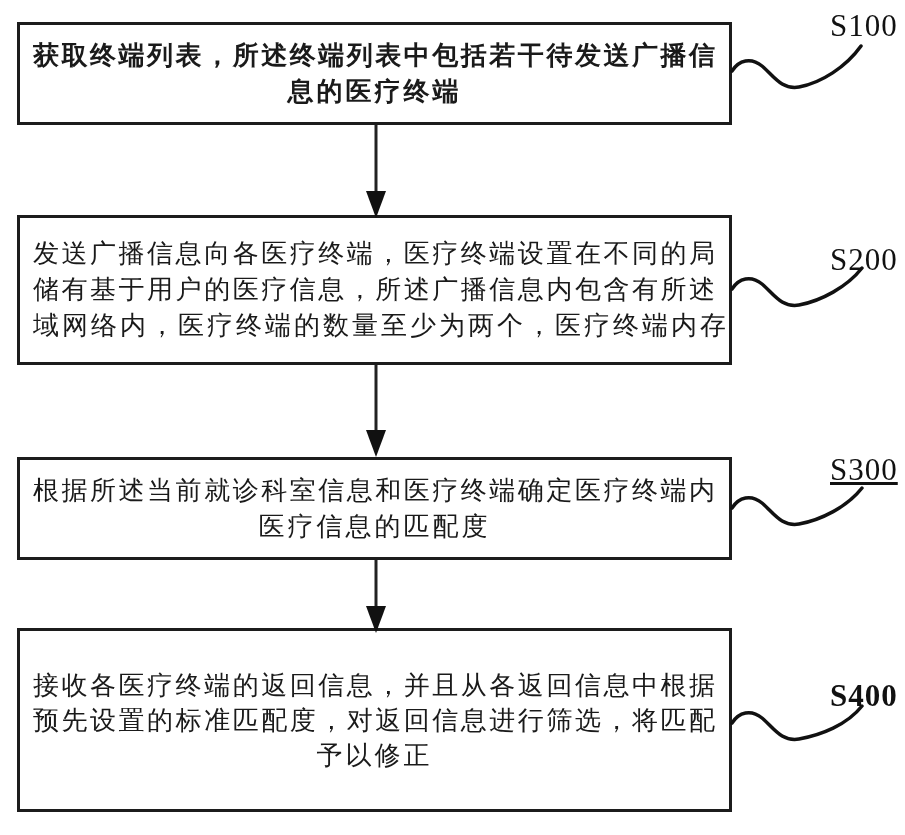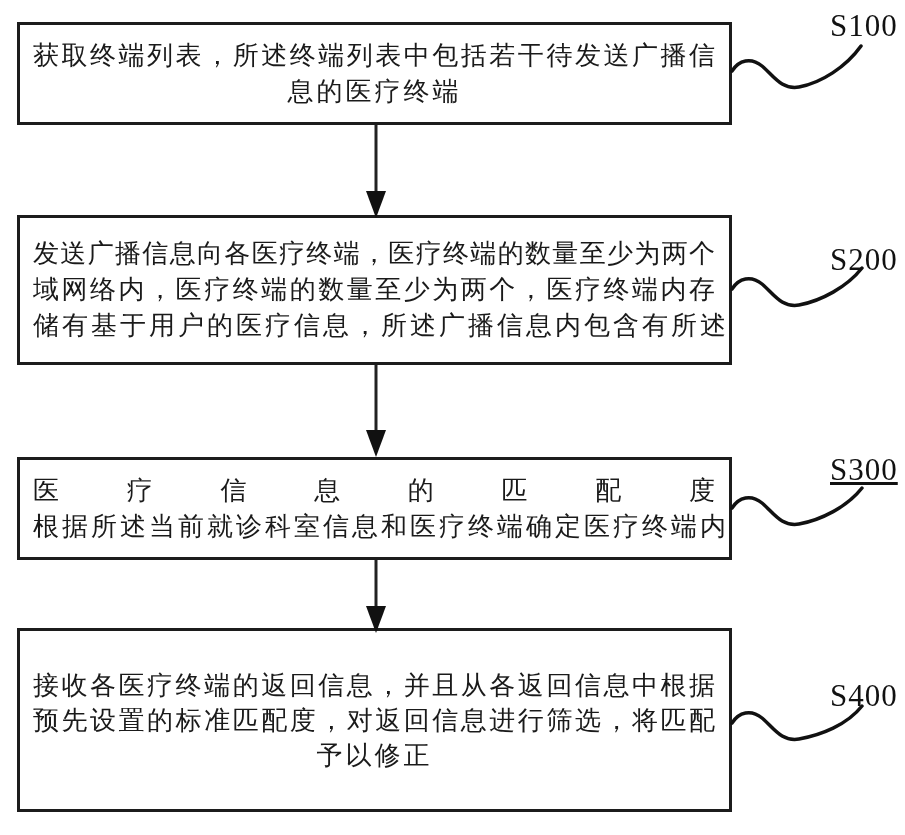--- a/index.html
+++ b/index.html
@@ -23,21 +23,21 @@
     background: #ffffff;
     box-sizing: border-box;
     display: flex;
     flex-direction: column;
     justify-content: center;
     padding: 2px 13px;
     color: #1a1a1a;
     font-size: 26px;
     line-height: 36px;
   }
-  .box-s100 { top: 22px;  height: 103px; }
+  .box-s100 { top: 22px;  height: 103px; font-weight: bold; }
   .box-s200 { top: 215px; height: 150px; }
   .box-s300 { top: 457px; height: 103px; }
   .box-s400 { top: 628px; height: 184px; line-height: 35px; }
   .box-line {
     text-align: justify;
     text-align-last: justify;
     letter-spacing: 1px;
     white-space: nowrap;
   }
   .box-line:last-child {
@@ -51,21 +51,21 @@
   .step-label {
     position: absolute;
     color: #111111;
     font-size: 31px;
     font-family: "Liberation Serif", "DejaVu Serif", serif;
     letter-spacing: 1px;
   }
   .lbl-s100 { left: 830px; top: 8px;   }
   .lbl-s200 { left: 830px; top: 242px; }
   .lbl-s300 { left: 830px; top: 452px; text-decoration: underline; }
-  .lbl-s400 { left: 830px; top: 678px; }
+  .lbl-s400 { left: 830px; top: 678px; font-weight: bold; }
   svg.overlay {
     position: absolute;
     left: 0;
     top: 0;
     width: 905px;
     height: 835px;
     pointer-events: none;
   }
 </style>
 </head>
@@ -75,30 +75,30 @@
 
   <div class="flow-box box-s100">
     <div>
         <div class="box-line">获取终端列表，所述终端列表中包括若干待发送广播信</div>
         <div class="box-line">息的医疗终端</div>
       </div>
   </div>
 
   <div class="flow-box box-s200">
     <div>
-        <div class="box-line">发送广播信息向各医疗终端，医疗终端的数量至少为两个</div>
+        <div class="box-line">发送广播信息向各医疗终端，医疗终端设置在不同的局</div>
+        <div class="box-line">储有基于用户的医疗信息，所述广播信息内包含有所述</div>
         <div class="box-line">域网络内，医疗终端的数量至少为两个，医疗终端内存</div>
-        <div class="box-line">储有基于用户的医疗信息，所述广播信息内包含有所述</div>
       </div>
   </div>
 
   <div class="flow-box box-s300">
     <div>
+        <div class="box-line">根据所述当前就诊科室信息和医疗终端确定医疗终端内</div>
         <div class="box-line">医疗信息的匹配度</div>
-        <div class="box-line">根据所述当前就诊科室信息和医疗终端确定医疗终端内</div>
       </div>
   </div>
 
   <div class="flow-box box-s400">
     <div>
         <div class="box-line">接收各医疗终端的返回信息，并且从各返回信息中根据</div>
         <div class="box-line">预先设置的标准匹配度，对返回信息进行筛选，将匹配</div>
         <div class="box-line">予以修正</div>
       </div>
   </div>

